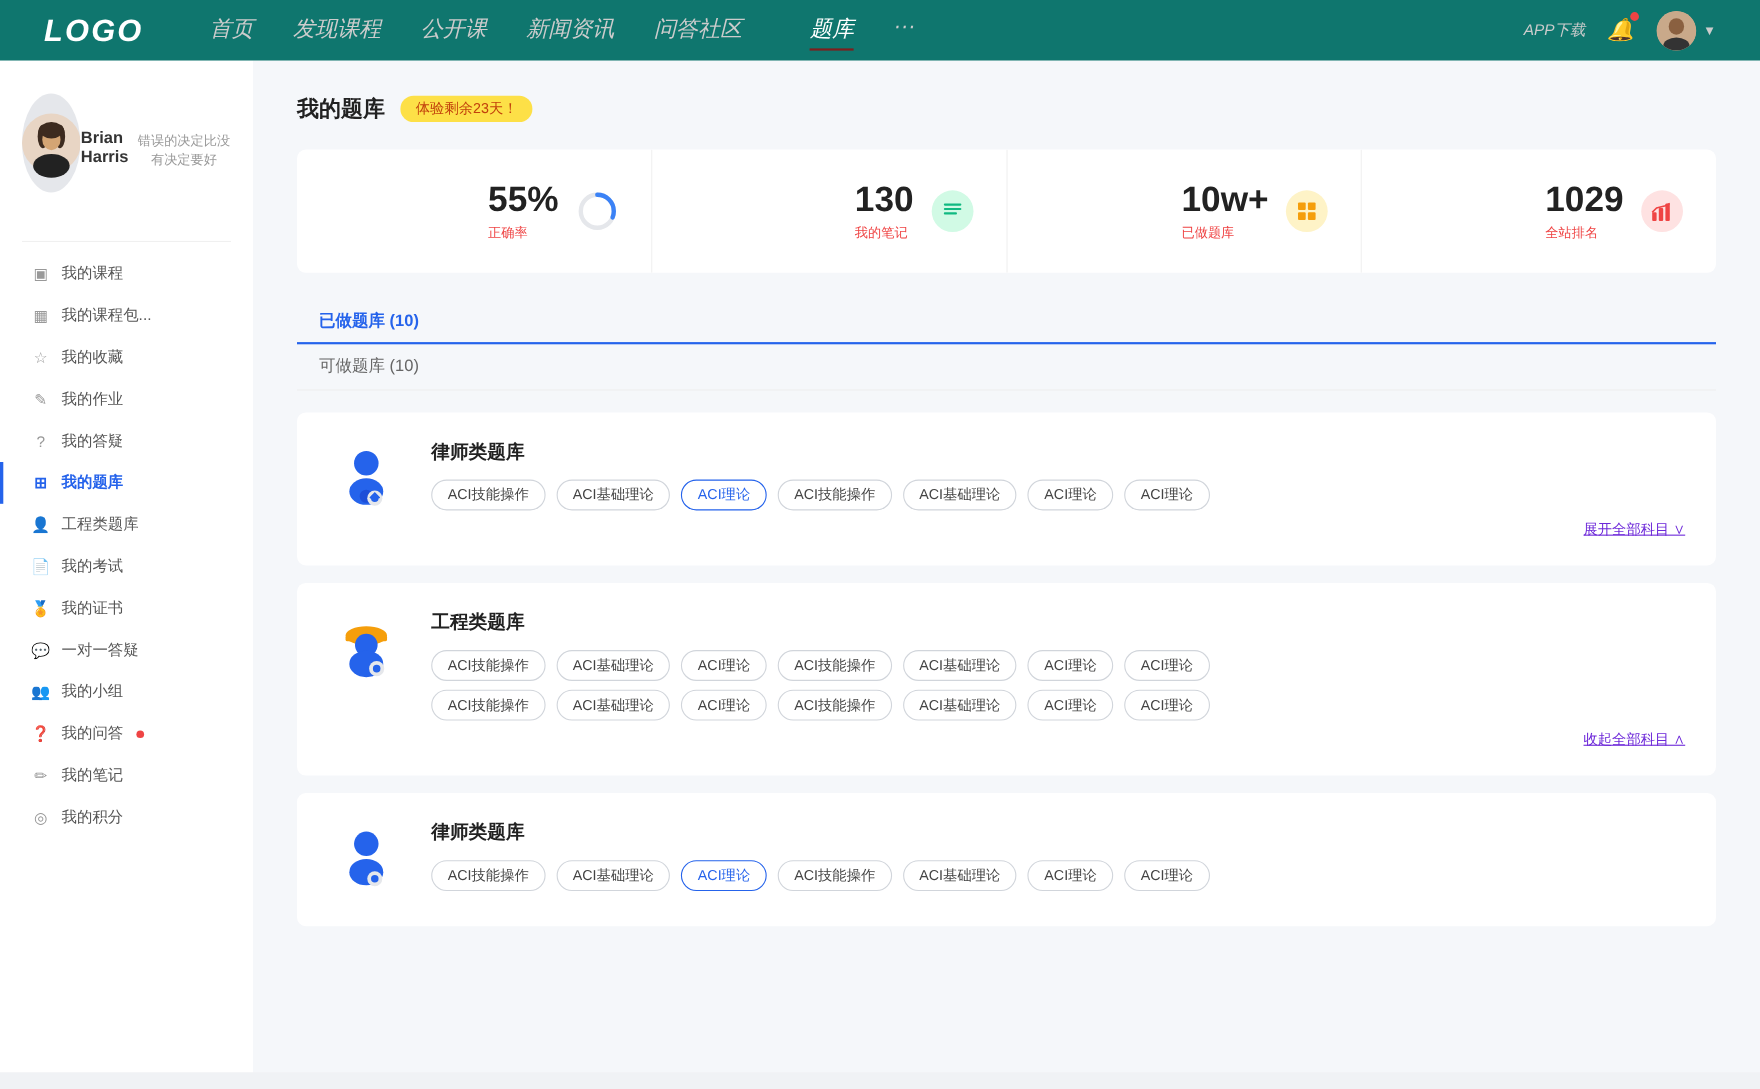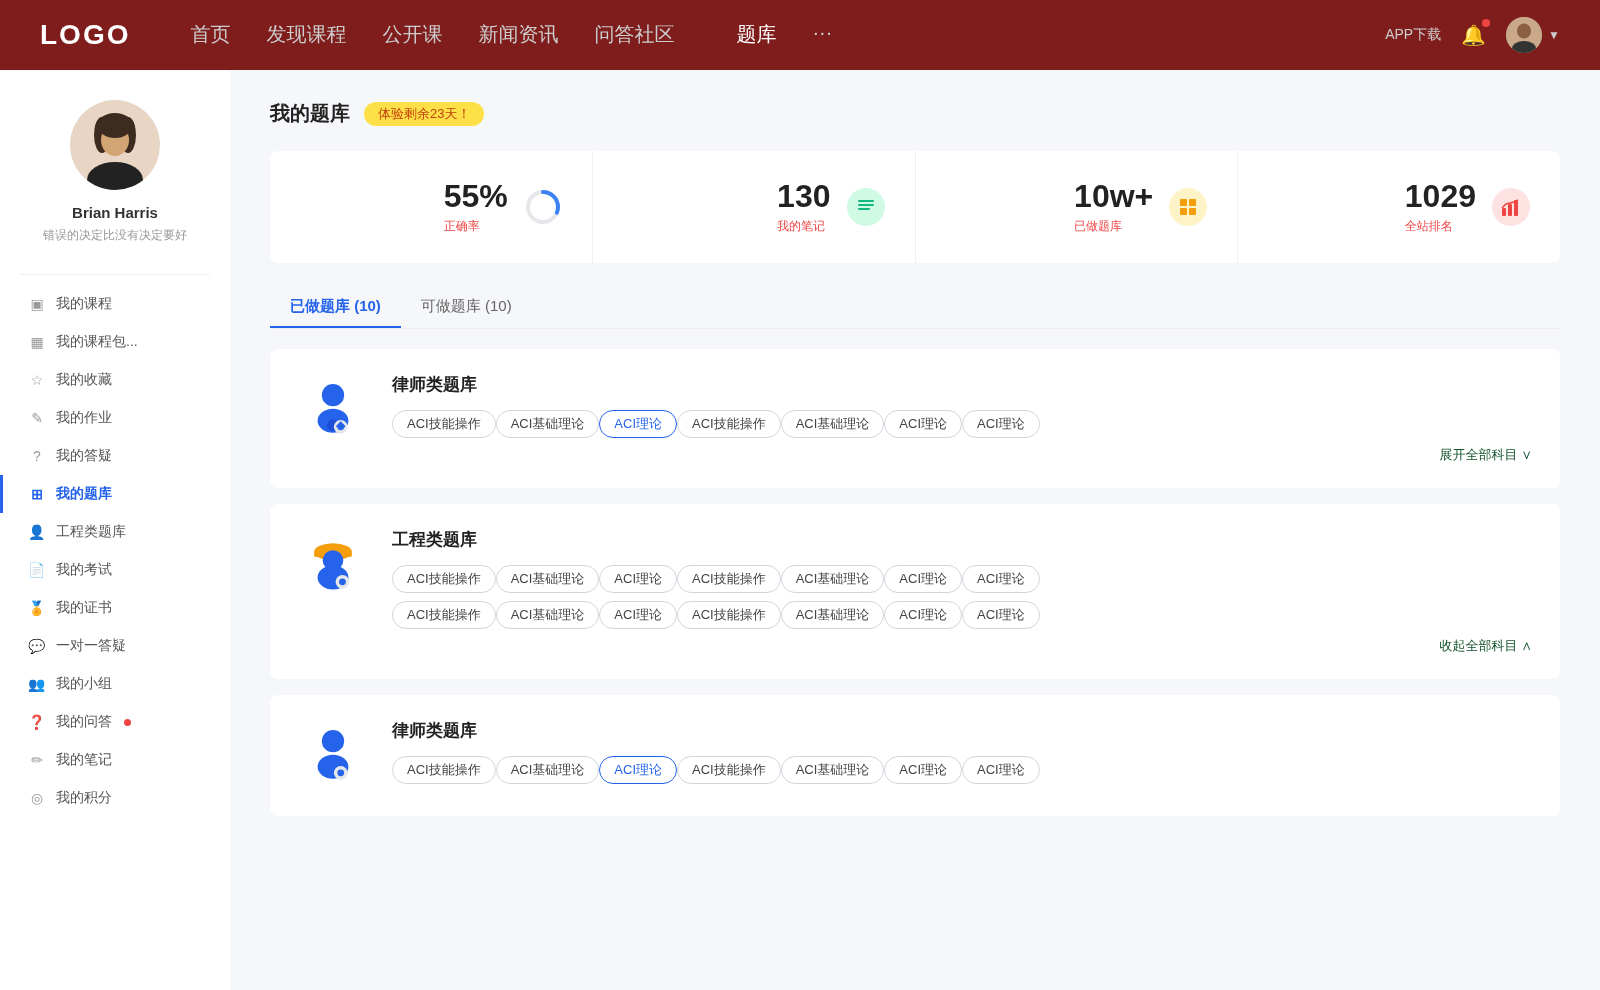--- a/index.html
+++ b/index.html
@@ -1,25 +1,26 @@
 <!DOCTYPE html>
 <html><head>
   <meta charset="utf-8">
   <style>
     * { box-sizing: border-box; margin: 0; padding: 0; }
     body { font-family: -apple-system, BlinkMacSystemFont, 'PingFang SC', 'Microsoft YaHei', sans-serif; background: #f0f2f5; }
 
     
     .navbar {
-      background: #7f1d1d;
-      height: 70px;
+      background: #0f766e;
+      height: 55px;
       display: flex;
       align-items: center;
       padding: 0 40px;
       position: relative;
+      font-style: italic;
     }
     .nav-logo {
       color: white;
       font-size: 28px;
       font-weight: bold;
       margin-right: 60px;
       letter-spacing: 2px;
     }
     .nav-links {
       display: flex;
@@ -81,21 +82,21 @@
 
     
     .sidebar {
       width: 230px;
       background: #fff;
       padding: 0 0 20px;
       flex-shrink: 0;
     }
     .sidebar-profile {
       display: flex;
-      flex-direction: column;
+      flex-direction: row;
       align-items: center;
       padding: 30px 20px 20px;
     }
     .profile-avatar {
       width: 90px;
       height: 90px;
       border-radius: 50%;
       background: #e5e7eb;
       overflow: hidden;
       margin-bottom: 14px;
@@ -223,20 +224,21 @@
       font-size: 20px;
       flex-shrink: 0;
     }
 
     
     .tabs-row {
       display: flex;
       gap: 0;
       margin-bottom: 20px;
       border-bottom: 1px solid #eee;
+      flex-direction: column;
     }
     .tab {
       padding: 10px 20px;
       font-size: 15px;
       cursor: pointer;
       color: #666;
       position: relative;
       border-bottom: 2px solid transparent;
     }
     .tab.active {
@@ -266,44 +268,45 @@
     .bank-info { flex: 1; min-width: 0; }
     .bank-title {
       font-size: 17px;
       font-weight: 600;
       color: #222;
       margin-bottom: 14px;
     }
     .tags-row {
       display: flex;
       flex-wrap: wrap;
-      gap: 0;
+      gap: 10px;
       align-items: flex-start;
       margin-bottom: 8px;
     }
     .tag {
       padding: 4px 14px;
       border-radius: 16px;
       border: 1px solid #d1d5db;
       font-size: 13px;
       color: #444;
       cursor: pointer;
       white-space: nowrap;
     }
     .tag.active {
       border-color: #2563eb;
       color: #2563eb;
       background: #fff;
     }
     .expand-link {
       text-align: right;
       font-size: 13px;
-      color: #14532d;
+      color: #6d28d9;
       cursor: pointer;
       margin-top: 8px;
+      text-decoration: underline;
     }
 
     
     .avatar-face {
       width: 36px;
       height: 36px;
       border-radius: 50%;
       background: #c9a98a;
       display: flex;
       align-items: center;

